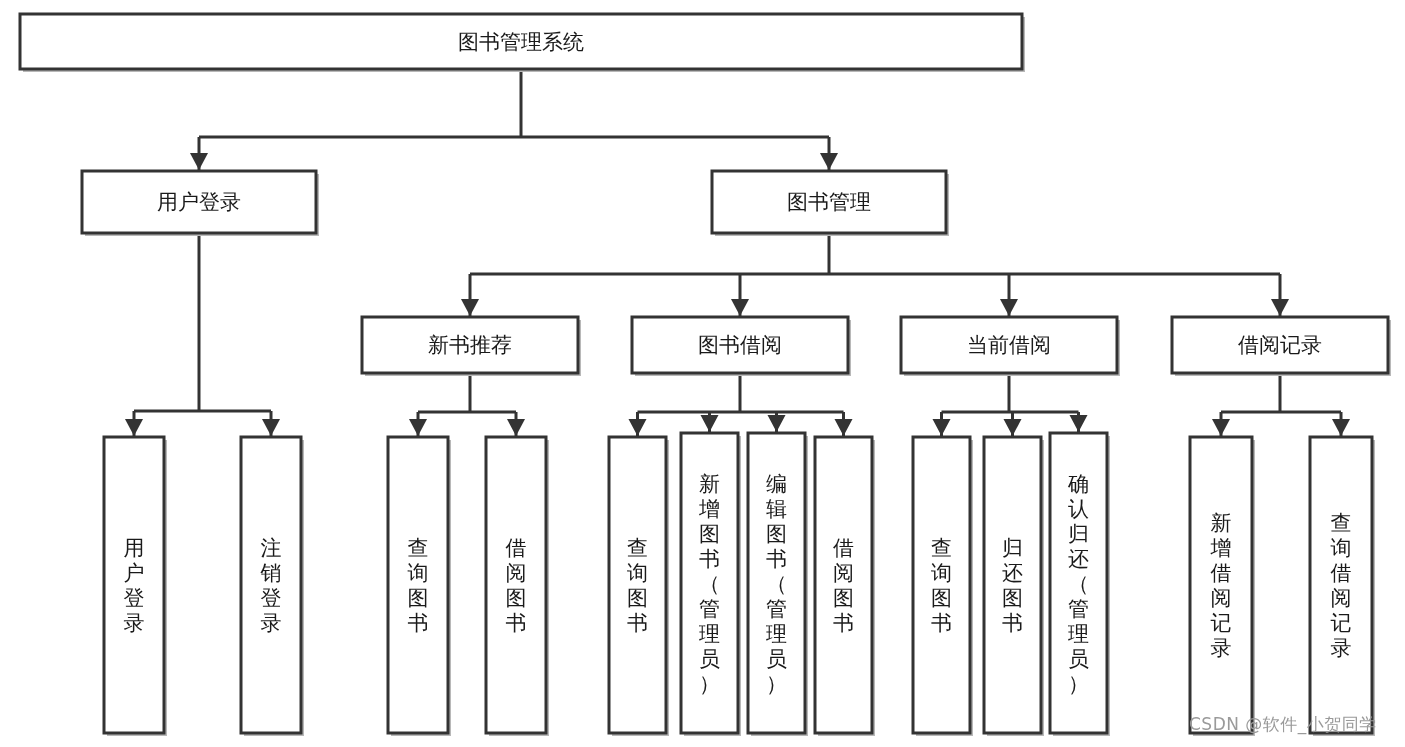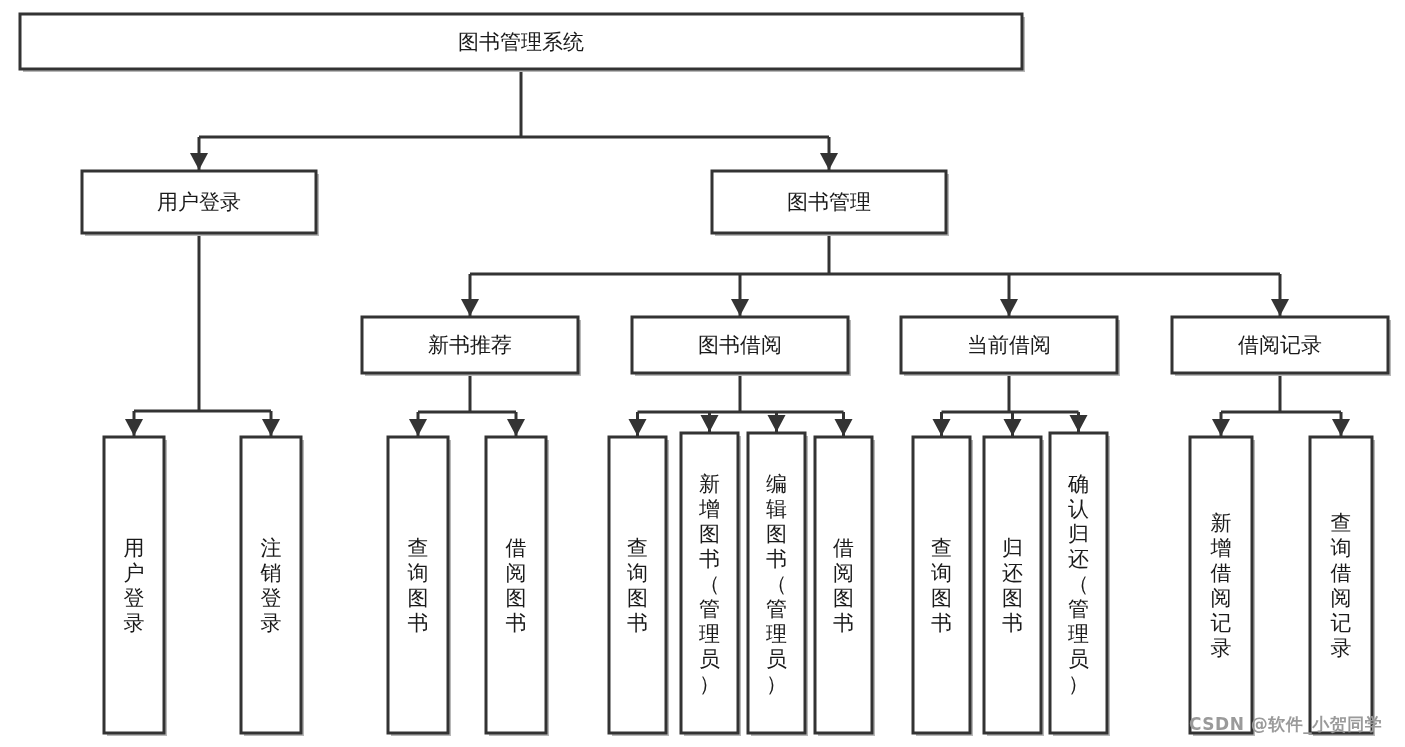--- a/index.html
+++ b/index.html
@@ -61,21 +61,20 @@
   }
   .watermark-text {
     position: absolute;
     font-family: "DejaVu Sans", "Liberation Sans", sans-serif;
     font-size: 17px;
     color: #9a9a9a;
     white-space: nowrap;
     left: 1189px;
     top: 713px;
     letter-spacing: 0.5px;
-    font-weight: bold;
   }
 </style>
 </head>
 <body>
 
 <div id="diagram-root">
 
   <svg class="diagram-canvas" viewBox="0 0 1405 747">
     <g id="connectors-layer">
         <line x1="521" y1="69" x2="521" y2="137" class="connector"></line>

